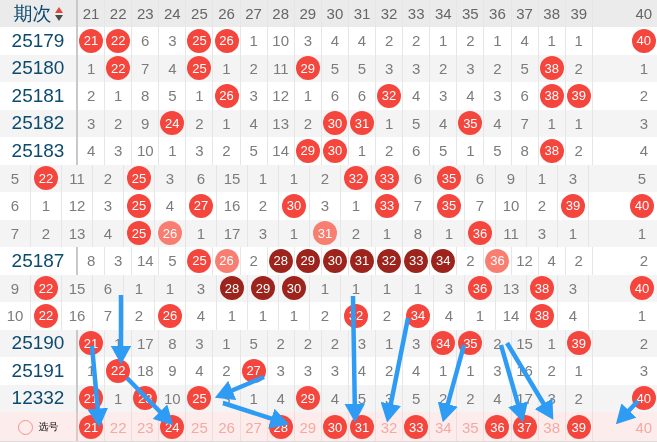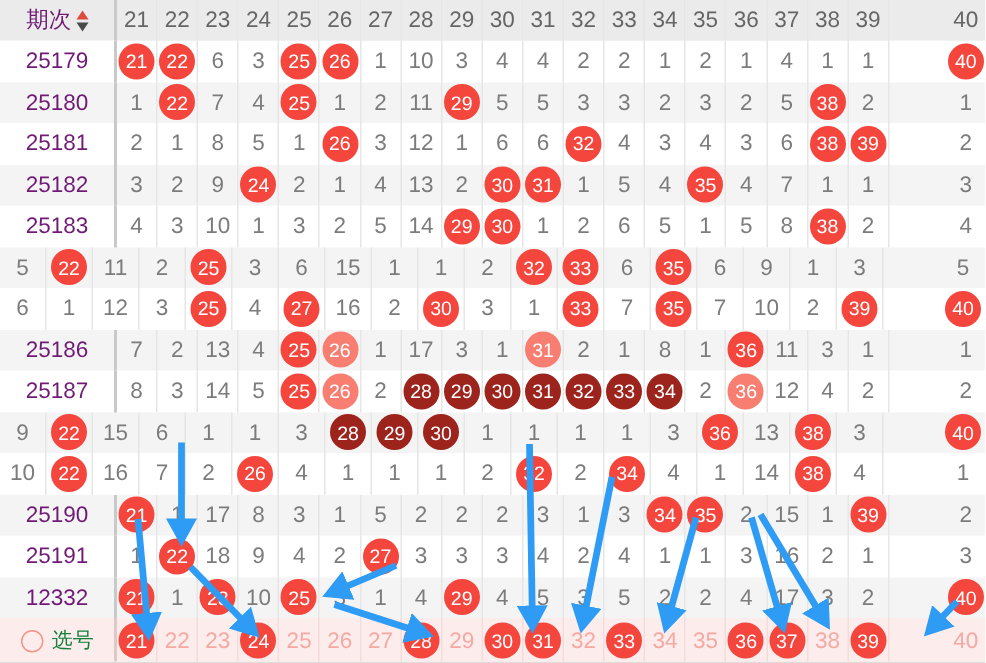--- a/index.html
+++ b/index.html
@@ -7,37 +7,37 @@
   .chart{
     position:relative;width:657px;height:442px;overflow:hidden;
     font-family:"Liberation Sans","DejaVu Sans",sans-serif;
     background:#fff;border-bottom:1px solid #ddd;
   }
   .row{display:flex;height:27.5px;align-items:stretch;}
   .row.stripe{background:#f4f4f4;}
   .row.header{height:27px;background:#ebebeb;}
   .label-cell{
     width:78px;flex:none;display:flex;align-items:center;justify-content:center;
-    border-right:2px solid #c9c9c9;color:#701a75;font-size:15px;
+    border-right:2px solid #c9c9c9;color:#0c4a6e;font-size:19px;
   }
   .cell{
     flex:1;display:flex;align-items:center;justify-content:center;
     border-right:1px solid #e6e6e6;color:#7c7c7c;font-size:15px;position:relative;
   }
   .cell:last-child{border-right:none;margin-left:38px;}
   .row.header .cell{color:#666;background:#ebebeb;}
   .ball{
     width:24px;height:24px;border-radius:50%;color:#fff;font-size:13px;
     display:flex;align-items:center;justify-content:center;flex:none;
   }
   .ball.red{background:#f5463d;}
   .ball.light{background:#f97e72;}
   .ball.dark{background:#9c241d;}
   .row.select{height:30px;background:#fdecec;}
-  .row.select .label-cell{color:#15803d;font-size:14px;gap:6px;border-right-color:#e0c8c8;}
+  .row.select .label-cell{color:#000000;font-size:10px;gap:6px;border-right-color:#e0c8c8;}
   .row.select .cell{border-right-color:#f3dcdc;color:#f4a9a2;}
   .circle-icon{
     width:15px;height:15px;border:1.5px solid #f4948c;border-radius:50%;flex:none;display:inline-block;
   }
   .sort{display:inline-flex;flex-direction:column;margin-left:3px;gap:2px;}
   .tri-up{width:0;height:0;border-left:4.5px solid transparent;border-right:4.5px solid transparent;border-bottom:6px solid #e0493e;}
   .tri-down{width:0;height:0;border-left:4.5px solid transparent;border-right:4.5px solid transparent;border-top:6px solid #4a4a4a;}
   svg.arrows{position:absolute;left:0;top:0;pointer-events:none;}
 </style>
 </head>
@@ -293,21 +293,20 @@
         <div class="cell">10</div>
         <div class="cell">2</div>
         <div class="cell">
           <span class="ball red">39</span>
         </div>
         <div class="cell">
           <span class="ball red">40</span>
         </div>
       </div>
       <div class="row stripe">
-        <div class="label-cell">25186</div>
         <div class="cell">7</div>
         <div class="cell">2</div>
         <div class="cell">13</div>
         <div class="cell">4</div>
         <div class="cell">
           <span class="ball red">25</span>
         </div>
         <div class="cell">
           <span class="ball light">26</span>
         </div>

